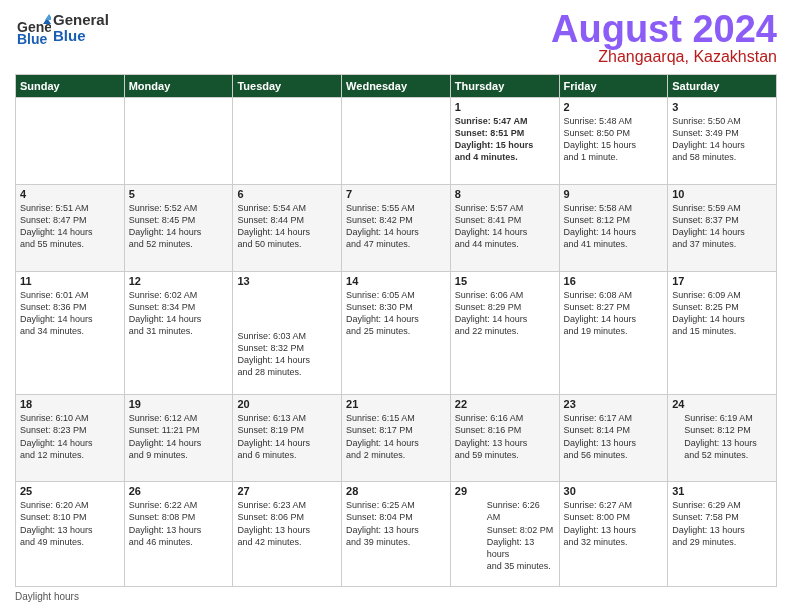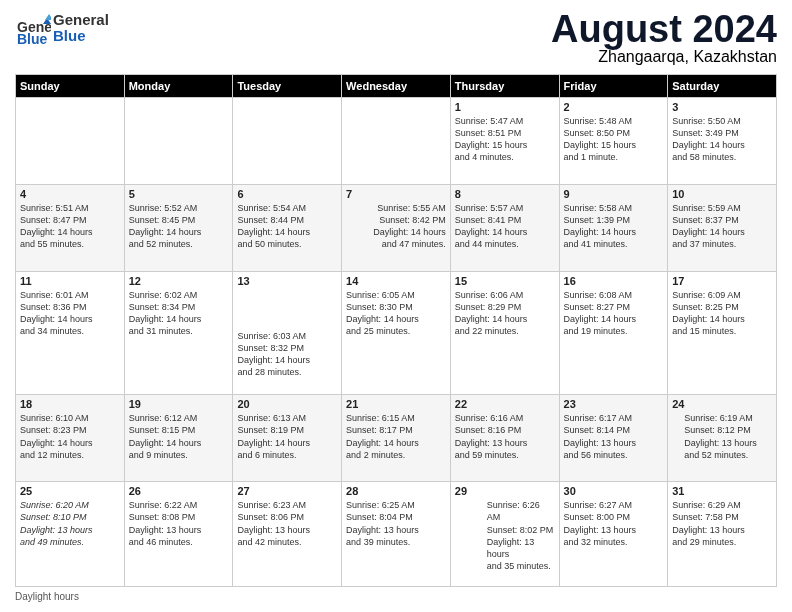--- a/index.html
+++ b/index.html
@@ -5,27 +5,27 @@
     * { box-sizing: border-box; margin: 0; padding: 0; }
     body { font-family: Arial, sans-serif; background: #fff; width: 792px; height: 612px; overflow: hidden; }
     
     .page { width: 792px; height: 612px; display: flex; flex-direction: column; padding: 10px 15px; }
     
     .header { display: flex; justify-content: space-between; align-items: flex-start; margin-bottom: 8px; }
     
     .logo { display: flex; align-items: center; }
     
     .title-block { text-align: right; }
-    .main-title { font-size: 38px; font-weight: bold; color: #0f172a; line-height: 1; }
-    .subtitle { font-size: 16px; color: #000000; }
+    .main-title { font-size: 38px; font-weight: bold; color: #8b5cf6; line-height: 1; }
+    .subtitle { font-size: 16px; color: #b91c1c; }
     
     .calendar { flex: 1; border-collapse: collapse; width: 100%; font-size: 10px; }
     
     .calendar th {
-      background: #000000;
+      background: #14532d;
       color: #fff;
       padding: 5px 4px;
       text-align: left;
       font-size: 11px;
       font-weight: bold;
       border: 1px solid #ccc;
       margin-top: 12px;
     }
     
     .calendar td {
@@ -83,21 +83,21 @@
         </tr>
     </thead>
     <tbody id="calendar-body">
     <tr>
           <td class="empty-cell"></td>
           <td class="empty-cell"></td>
           <td class="empty-cell"></td>
           <td class="empty-cell"></td>
           <td>
             <div class="day-num">1</div>
-            <div class="day-info" style="white-space: pre-line;">Sunrise: 5:47 AM
+            <div class="day-info" style="white-space: pre-line; font-weight: bold;">Sunrise: 5:47 AM
 Sunset: 8:51 PM
 Daylight: 15 hours
 and 4 minutes.</div>
           </td>
           <td>
             <div class="day-num">2</div>
             <div class="day-info" style="white-space: pre-line;">Sunrise: 5:48 AM
 Sunset: 8:50 PM
 Daylight: 15 hours
 and 1 minute.</div>
@@ -127,36 +127,36 @@
           </td>
           <td>
             <div class="day-num">6</div>
             <div class="day-info" style="white-space: pre-line;">Sunrise: 5:54 AM
 Sunset: 8:44 PM
 Daylight: 14 hours
 and 50 minutes.</div>
           </td>
           <td>
             <div class="day-num">7</div>
-            <div class="day-info" style="white-space: pre-line; text-align: right;">Sunrise: 5:55 AM
+            <div class="day-info" style="white-space: pre-line;">Sunrise: 5:55 AM
 Sunset: 8:42 PM
 Daylight: 14 hours
 and 47 minutes.</div>
           </td>
           <td>
             <div class="day-num">8</div>
             <div class="day-info" style="white-space: pre-line;">Sunrise: 5:57 AM
 Sunset: 8:41 PM
 Daylight: 14 hours
 and 44 minutes.</div>
           </td>
           <td>
             <div class="day-num">9</div>
             <div class="day-info" style="white-space: pre-line;">Sunrise: 5:58 AM
-Sunset: 1:39 PM
+Sunset: 8:12 PM
 Daylight: 14 hours
 and 41 minutes.</div>
           </td>
           <td>
             <div class="day-num">10</div>
             <div class="day-info" style="white-space: pre-line;">Sunrise: 5:59 AM
 Sunset: 8:37 PM
 Daylight: 14 hours
 and 37 minutes.</div>
           </td>
@@ -216,21 +216,21 @@
           <td>
             <div class="day-num">18</div>
             <div class="day-info" style="white-space: pre-line;">Sunrise: 6:10 AM
 Sunset: 8:23 PM
 Daylight: 14 hours
 and 12 minutes.</div>
           </td>
           <td>
             <div class="day-num">19</div>
             <div class="day-info" style="white-space: pre-line;">Sunrise: 6:12 AM
-Sunset: 8:15 PM
+Sunset: 11:21 PM
 Daylight: 14 hours
 and 9 minutes.</div>
           </td>
           <td>
             <div class="day-num">20</div>
             <div class="day-info" style="white-space: pre-line;">Sunrise: 6:13 AM
 Sunset: 8:19 PM
 Daylight: 14 hours
 and 6 minutes.</div>
           </td>
@@ -259,21 +259,21 @@
             <div class="day-num">24</div>
             <div class="day-info" style="white-space: pre-line; margin-left: 12px;">Sunrise: 6:19 AM
 Sunset: 8:12 PM
 Daylight: 13 hours
 and 52 minutes.</div>
           </td>
         </tr>
         <tr>
           <td>
             <div class="day-num">25</div>
-            <div class="day-info" style="white-space: pre-line; font-style: italic;">Sunrise: 6:20 AM
+            <div class="day-info" style="white-space: pre-line;">Sunrise: 6:20 AM
 Sunset: 8:10 PM
 Daylight: 13 hours
 and 49 minutes.</div>
           </td>
           <td>
             <div class="day-num">26</div>
             <div class="day-info" style="white-space: pre-line;">Sunrise: 6:22 AM
 Sunset: 8:08 PM
 Daylight: 13 hours
 and 46 minutes.</div>

